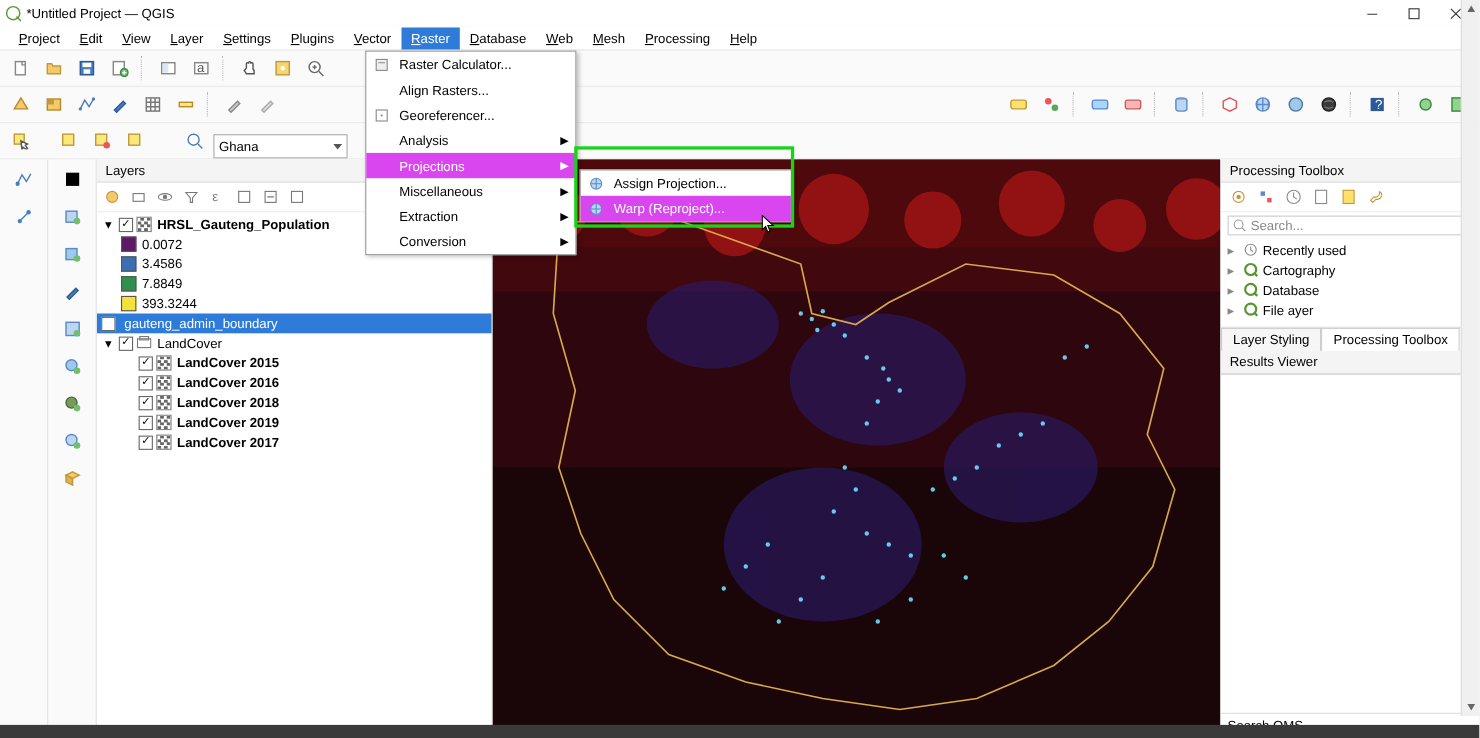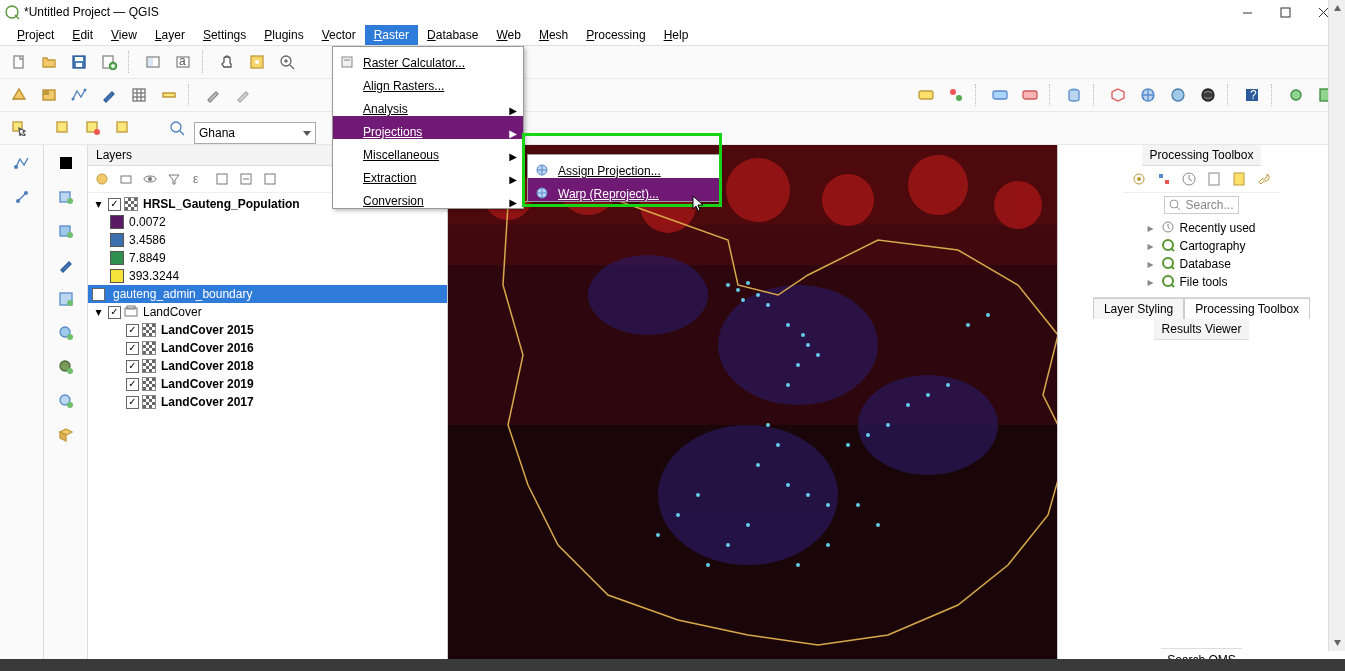--- a/index.html
+++ b/index.html
@@ -41,36 +41,36 @@
 .swatch { width: 14px; height: 14px; border: 1px solid #555; display: inline-block; }
 .layer-icon { width: 14px; height: 14px; display: inline-block; background: repeating-conic-gradient(#666 0% 25%, #fff 0% 50%) 0 0/6px 6px; border: 1px solid #888; }
 .label { padding-left: 2px; }
 .bold { font-weight: bold; }
 
 
 .canvas { flex: 1; background: #1a0608; position: relative; overflow: hidden; }
 .canvas svg { position: absolute; top: 0; left: 0; }
 
 
-.right-panels { width: 288px; background: #fff; border-left: 1px solid #ccc; display: flex; flex-direction: column; align-items: center; }
+.right-panels { width: 236px; background: #fff; border-left: 1px solid #ccc; display: flex; flex-direction: column; }
 .proc-toolbar { display: flex; align-items: center; gap: 5px; padding: 3px 6px; border-bottom: 1px solid #eee; }
 .search-row { display: flex; align-items: center; border: 1px solid #ccc; margin: 3px 6px; padding: 1px 4px; gap: 4px; color: #888; }
 .proc-tree { flex: 0 0 auto; padding: 2px 6px; }
 .prow { display: flex; align-items: center; gap: 4px; height: 18px; }
 .tabs { display: flex; border-top: 1px solid #ddd; margin-top: 4px; }
 .tab { padding: 3px 10px; border: 1px solid #ccc; border-bottom: none; background: #f6f6f6; cursor: pointer; }
 .tab.active { background: #fff; }
 .results-viewer { flex: 1; border-top: 1px solid #ddd; }
 .search-qms { border-top: 1px solid #ddd; padding: 4px 6px; }
 
 
 .menu { position: absolute; background: #fff; border: 1px solid #999; box-shadow: 2px 2px 4px rgba(0,0,0,.25); z-index: 100; min-width: 190px; }
-.menu-item { display: flex; align-items: flex-end; height: 23px; padding: 0 18px 0 30px; position: relative; cursor: pointer; text-decoration: underline; }
+.menu-item { display: flex; align-items: center; height: 23px; padding: 0 18px 0 30px; position: relative; cursor: pointer; }
 .menu-item .micon { position: absolute; left: 6px; width: 16px; height: 16px; display: inline-flex; align-items: center; justify-content: center; }
-.menu-item.highlight { background: #701a75; color: #fff; }
+.menu-item.highlight { background: #d946ef; color: #fff; }
 .menu-item .arrow { position: absolute; right: 6px; font-size: 10px; }
 
 .highlight-box { position: absolute; border: 3px solid #17d417; pointer-events: none; z-index: 101; }
 .cursor { position: absolute; z-index: 200; pointer-events: none; font-size: 16px; color: #000; }
 
 
 .ic { width: 16px; height: 16px; }
 .ic path, .ic rect, .ic circle, .ic line, .ic polyline, .ic polygon { stroke-width: 1.3; }
 
 .rscroll { position: absolute; right: 0; top: 0; bottom: 20px; width: 17px; background: #f0f0f0; border-left: 1px solid #ddd; }
@@ -671,21 +671,21 @@
               <line x1="10" y1="10" x2="13" y2="13" stroke="#589632" stroke-width="2"></line>
             </svg></span>
           <span>Database</span>
         </div>
         <div class="prow">
           <span style="width:10px;color:#888">▸</span>
           <span><svg width="14" height="14">
               <circle cx="7" cy="7" r="5" fill="none" stroke="#589632" stroke-width="2"></circle>
               <line x1="10" y1="10" x2="13" y2="13" stroke="#589632" stroke-width="2"></line>
             </svg></span>
-          <span>File tools</span>
+          <span>File ayer</span>
         </div>
       </div>
     <div class="tabs" id="right-tabs">
         <div class="tab">Layer Styling</div>
         <div class="tab active">Processing Toolbox</div>
       </div>
     <div class="panel-title">Results Viewer</div>
     <div class="results-viewer"></div>
     <div class="search-qms">Search QMS</div>
   </div>
@@ -712,20 +712,29 @@
           <line x1="4" y1="5" x2="10" y2="5" stroke="#888"></line>
         </svg>
       </span>
       <span>Raster Calculator...</span>
     </div>
     <div class="menu-item">
       <span class="micon"></span>
       <span>Align Rasters...</span>
     </div>
     <div class="menu-item">
+      <span class="micon">
+        <svg width="14" height="14">
+          <rect x="2" y="2" width="10" height="10" fill="none" stroke="#888"></rect>
+          <circle cx="7" cy="7" r="1" fill="#888"></circle>
+        </svg>
+      </span>
+      <span>Georeferencer...</span>
+    </div>
+    <div class="menu-item">
       <span class="micon"></span>
       <span>Analysis</span>
       <span class="arrow">▶</span>
     </div>
     <div class="menu-item highlight">
       <span class="micon"></span>
       <span>Projections</span>
       <span class="arrow">▶</span>
     </div>
     <div class="menu-item">

